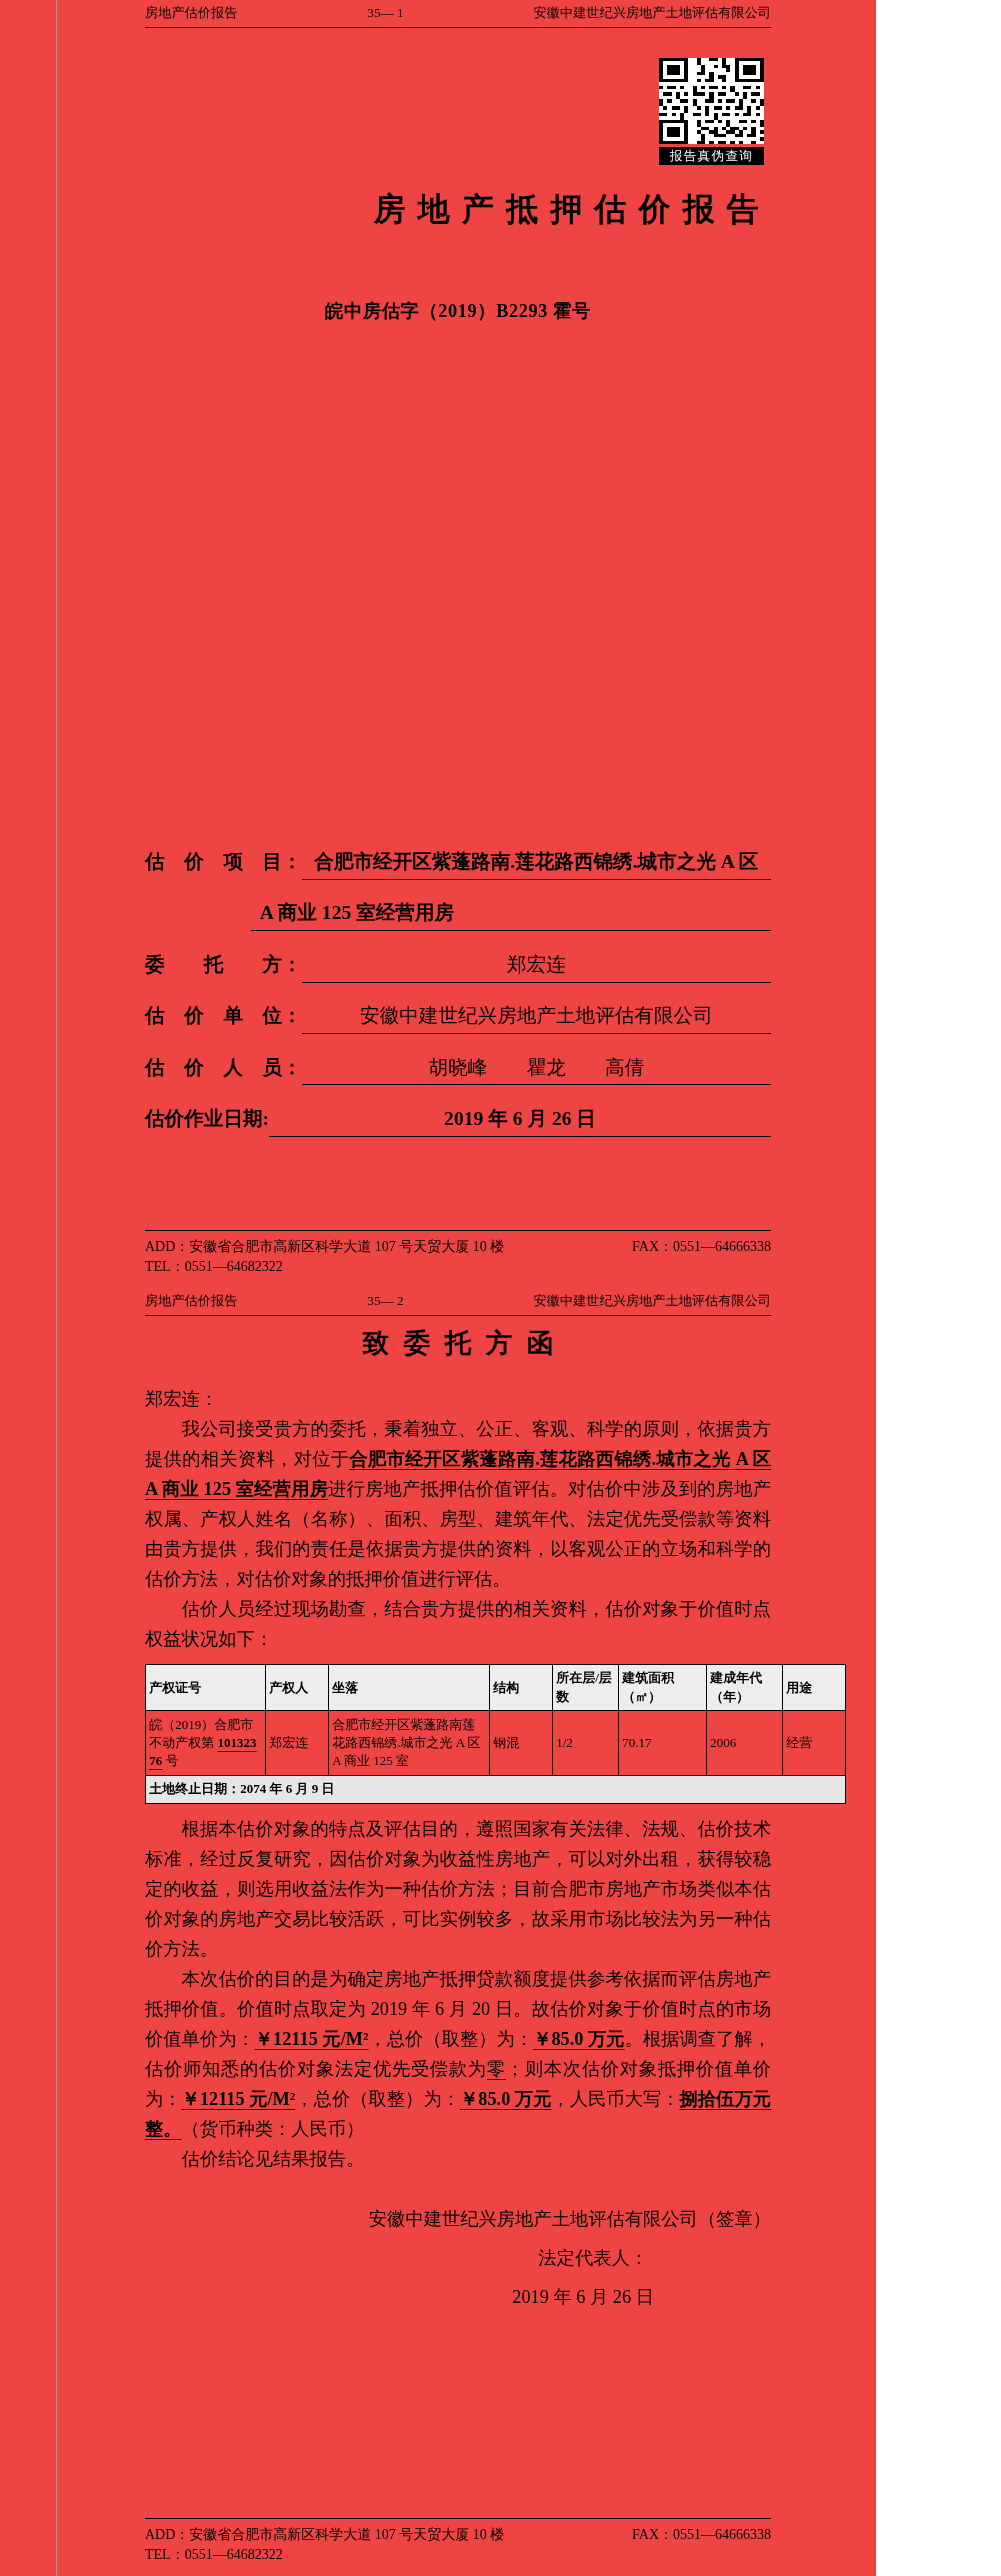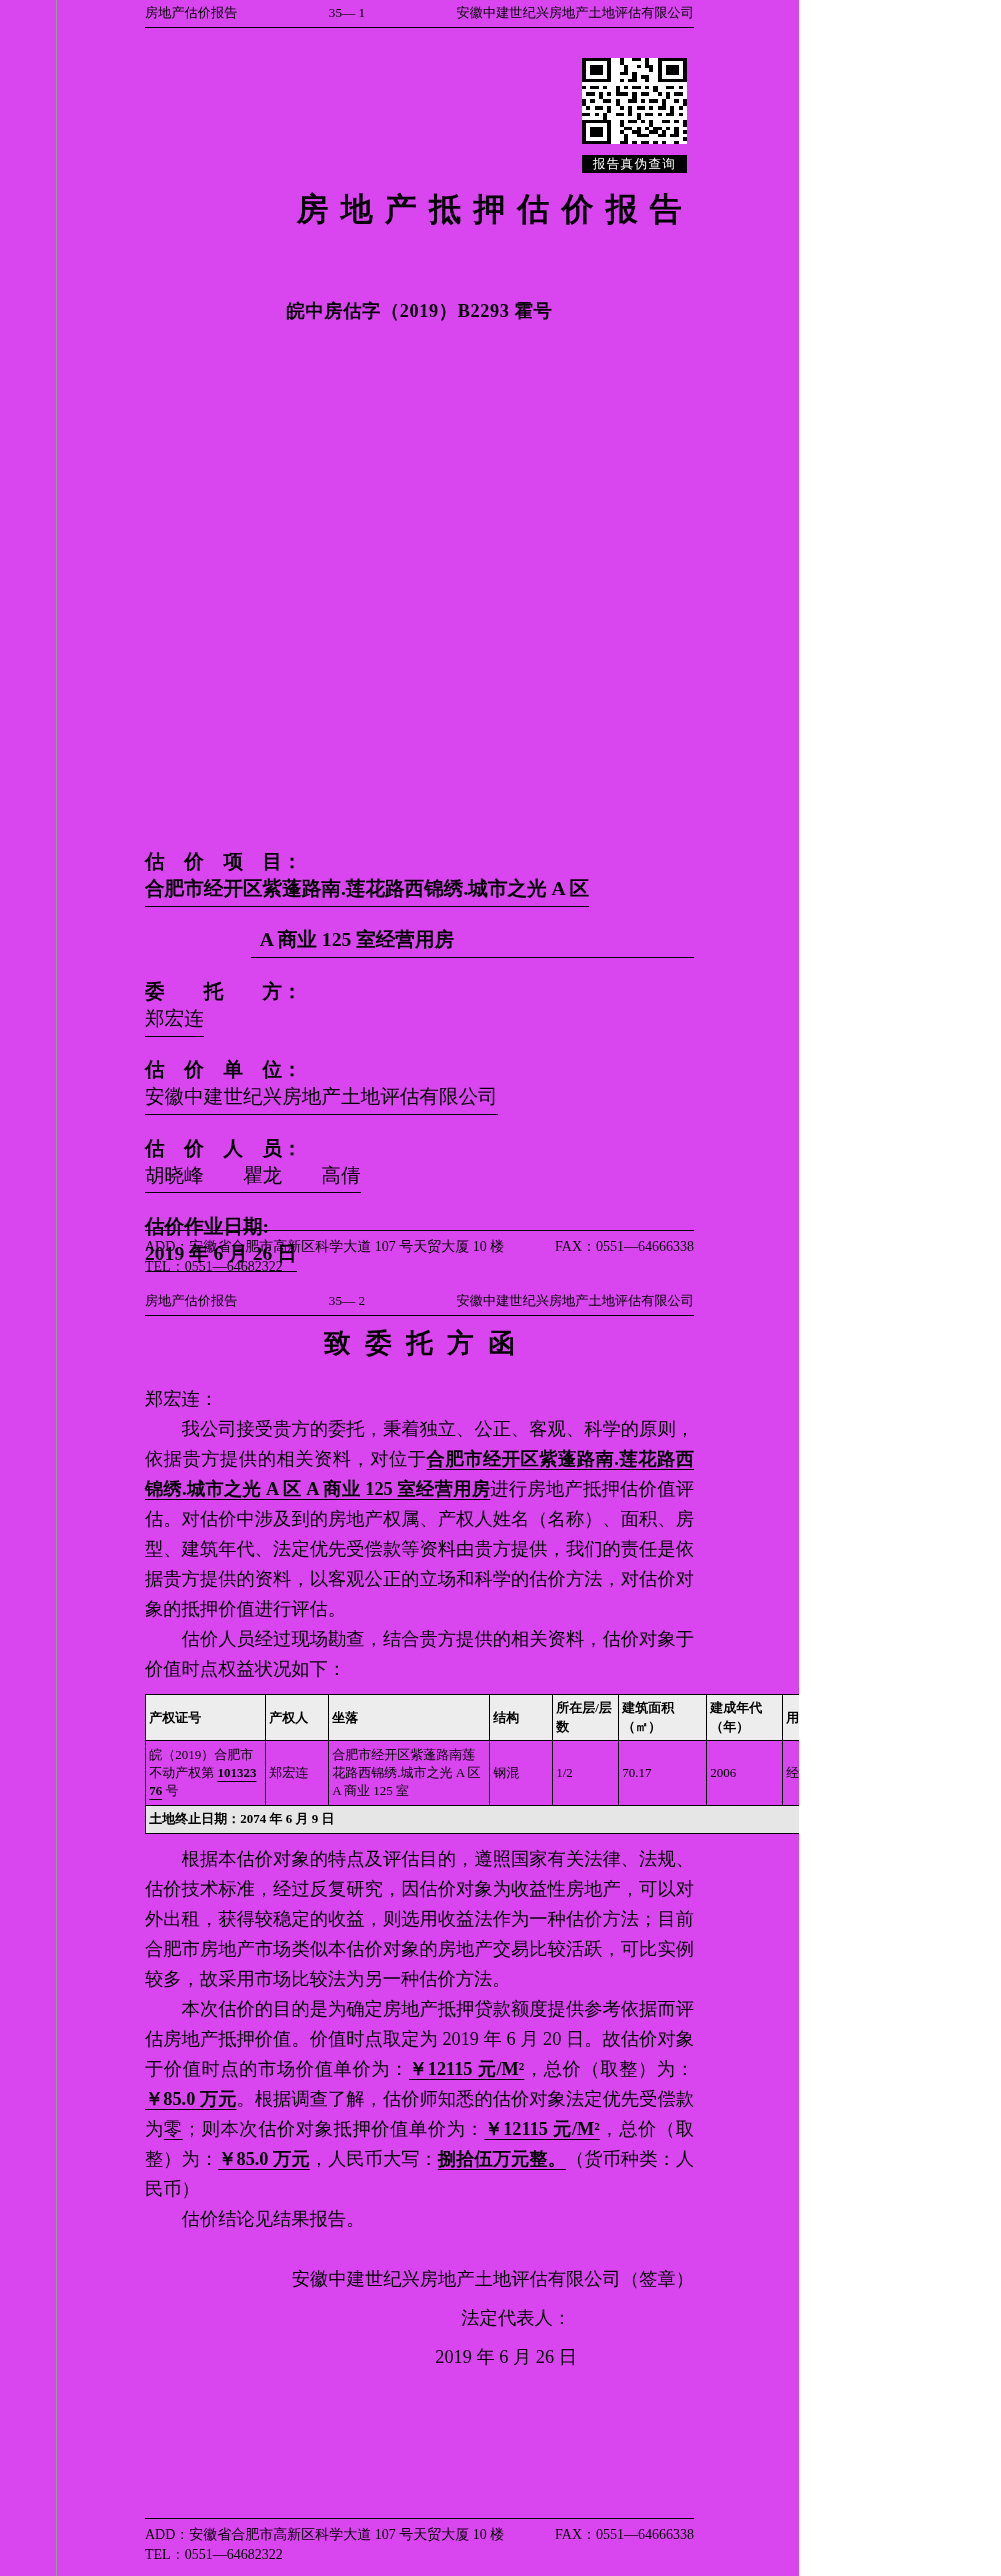--- a/index.html
+++ b/index.html
@@ -2,55 +2,55 @@
 <html style="font-size:10px"><head>
 <meta charset="utf-8">
 <style>
   * { margin:0; padding:0; box-sizing:border-box; }
   html,body { background:#ffffff; }
   body {
     width:1001px; height:2576px; position:relative;
     font-family:"Liberation Serif","DejaVu Serif",serif;
     color:#000;
   }
-  .page { position:relative; width:799px; height:1288px; overflow:hidden; background:#d946ef; }
+  .page { position:relative; width:876px; height:1288px; overflow:hidden; background:#ef4444; }
   .scan-edge { position:absolute; left:56px; top:0; bottom:0; width:1.3px; background:#9a9a9a; }
 
   
   .page-header {
     position:absolute; left:145px; right:105px; top:3.8px;
     display:flex; justify-content:space-between; align-items:baseline;
     font-size:13.2px; padding-bottom:5.7px; border-bottom:1.3px solid #000;
   }
   .page-footer {
     position:absolute; left:145px; right:105px; top:1230px;
     border-top:1.9px solid #000; padding-top:6.3px; font-size:14px;font-family:Liberation Serif, serif;
   }
   .footer-row { display:flex; justify-content:space-between; line-height:19.6px; }
 
   
   .qr-block { position:absolute; top:58px; right:112px; width:105px; }
   .qr-code { width:105px; height:86px; display:block; }
   .qr-caption {
-    margin-top:11px; background:#000; color:#fff; text-align:center;
+    margin-top:3px; background:#000; color:#fff; text-align:center;
     font-size:12.6px; line-height:18.3px; letter-spacing:1.3px;
   }
 
   
   .report-title {
     position:absolute; left:145px; right:105px; top:188px; text-align:right;
     font-size:32px; font-weight:bold; letter-spacing:0.38em; text-indent:0.38em;
     white-space:nowrap;
   }
   .doc-number {
     position:absolute; left:145px; right:105px; top:298px; text-align:center;
     font-size:18.3px; font-weight:bold; letter-spacing:0.6px;
   }
   .fields { position:absolute; left:145px; right:105px; top:848px; font-size:19.6px; }
-  .field { display:flex; align-items:baseline; margin-bottom:19.6px;flex-direction:column; }
+  .field { display:flex; align-items:baseline; margin-bottom:19.6px; }
   .field-label { font-weight:bold; white-space:nowrap; }
   .field-value {
     flex:1; border-bottom:1.3px solid #000; text-align:center;
     padding-bottom:3.8px; min-height:29px;
   }
   .field-value.bold { font-weight:bold; }
   .field-line2 {
     margin-left:106px; margin-bottom:19.6px; border-bottom:1.3px solid #000;
     text-align:left; padding:0 0 3.8px 8.8px; font-weight:bold; min-height:29px;
   }

